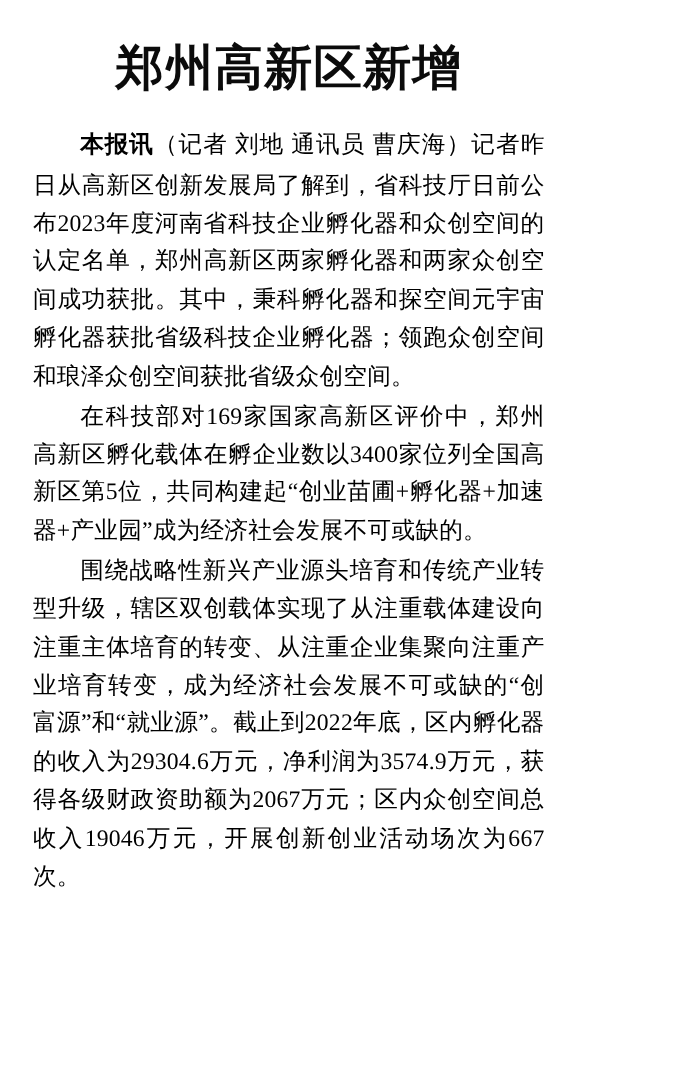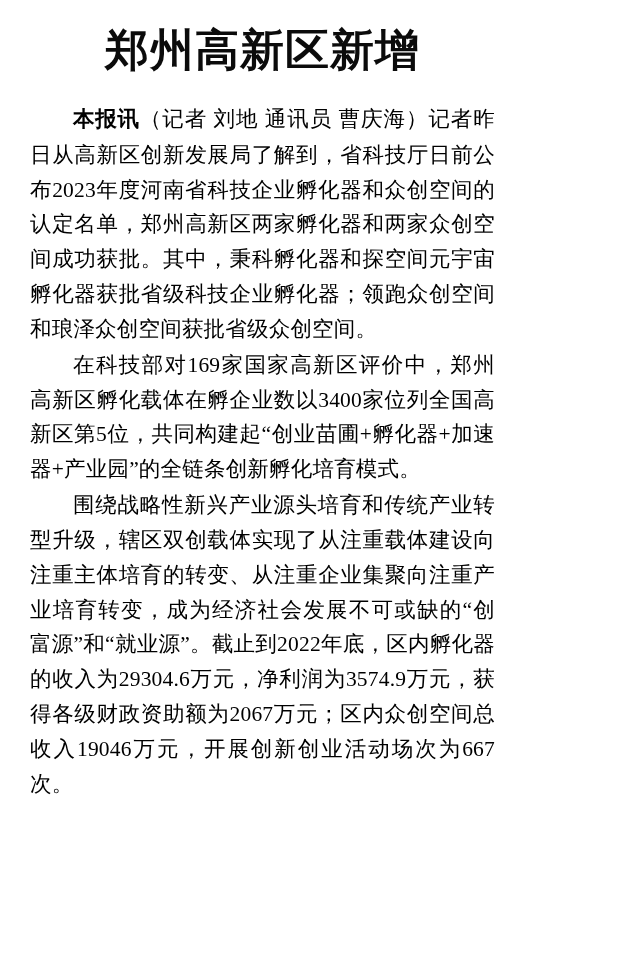--- a/index.html
+++ b/index.html
@@ -11,21 +11,21 @@
     width: 622px;
     height: 978px;
     font-family: "Liberation Serif", "DejaVu Serif", serif;
     color: #000000;
     overflow: hidden;
   }
   .page {
     width: 525px;
     height: 978px;
     box-sizing: border-box;
-    padding: 18px 30px 10px 30px;
+    padding: 30px 30px 10px 30px;
     position: relative;
   }
   .headline {
     text-align: center;
     font-family: "DejaVu Sans", "Liberation Sans", sans-serif;
     font-weight: bold;
     font-size: 44px;
     line-height: 1.18;
     letter-spacing: 1px;
     color: #0b0b0b;
@@ -73,18 +73,18 @@
     <span class="line">郑州高新区新增</span>
   </h1>
 
   <hr class="rule">
 
   <div class="body">
 
     <p class="para first"><span class="lead">本报讯</span><span>（记者 </span><span class="bold-name">刘地</span><span> 通讯员 </span><span class="bold-name">曹庆海</span><span>）</span><span>记者昨日从高新区创新发展局了解到，省科技厅日前公布2023年度河南省科技企业孵化器和众创空间的认定名单，郑州高新区两家孵化器和两家众创空间成功获批。其中，秉科孵化器和探空间元宇宙孵化器获批省级科技企业孵化器；领跑众创空间和琅泽众创空间获批省级众创空间。</span></p>
 
 
-    <p class="para">在科技部对169家国家高新区评价中，郑州高新区孵化载体在孵企业数以3400家位列全国高新区第5位，共同构建起“创业苗圃+孵化器+加速器+产业园”的全链条创新孵化培育模式。</p>
+    <p class="para">在科技部对169家国家高新区评价中，郑州高新区孵化载体在孵企业数以3400家位列全国高新区第5位，共同构建起“创业苗圃+孵化器+加速器+产业园”成为经济社会发展不可或缺的。</p>
 
     <p class="para">围绕战略性新兴产业源头培育和传统产业转型升级，辖区双创载体实现了从注重载体建设向注重主体培育的转变、从注重企业集聚向注重产业培育转变，成为经济社会发展不可或缺的“创富源”和“就业源”。截止到2022年底，区内孵化器的收入为29304.6万元，净利润为3574.9万元，获得各级财政资助额为2067万元；区内众创空间总收入19046万元，开展创新创业活动场次为667次。</p>
 
   </div>
 </div>
 
 </body></html>

